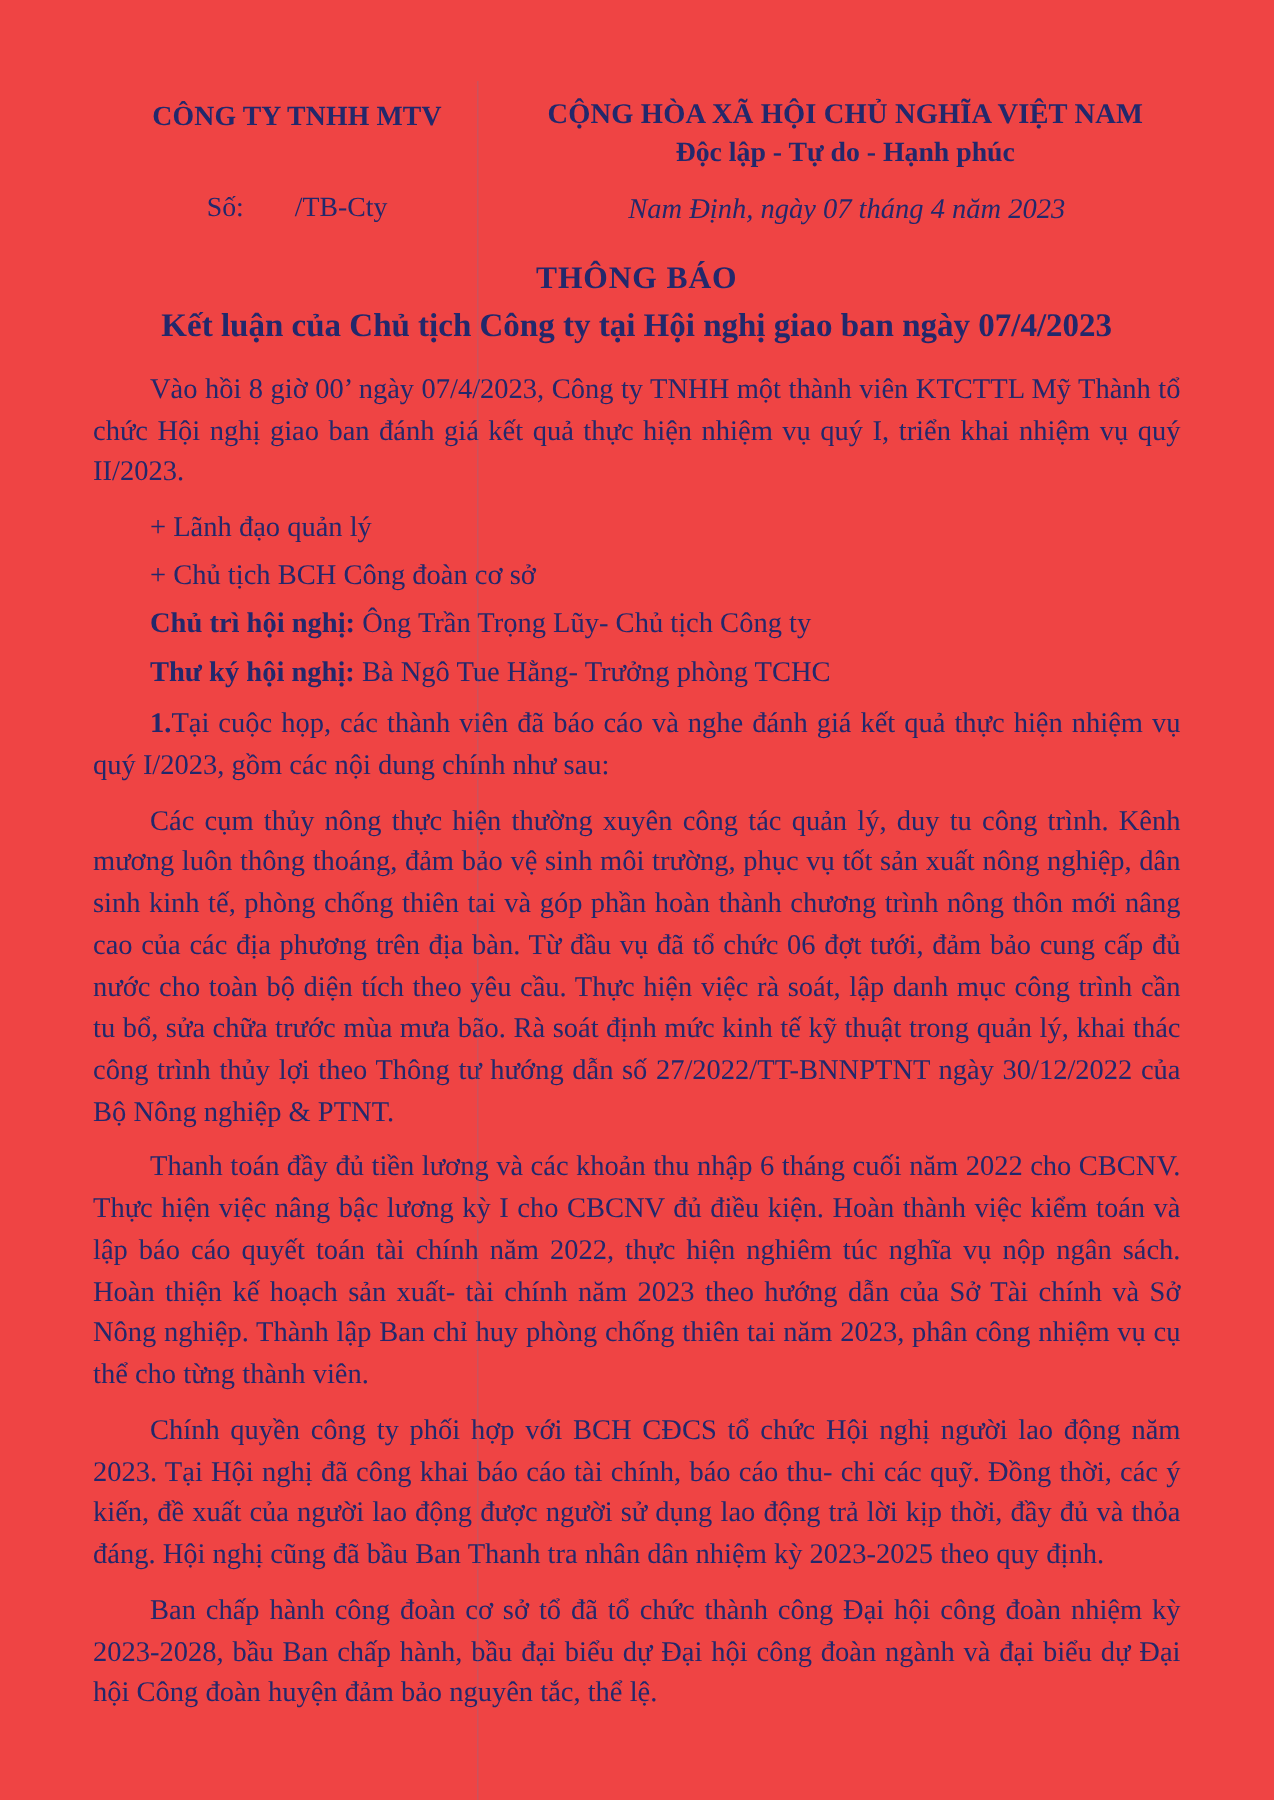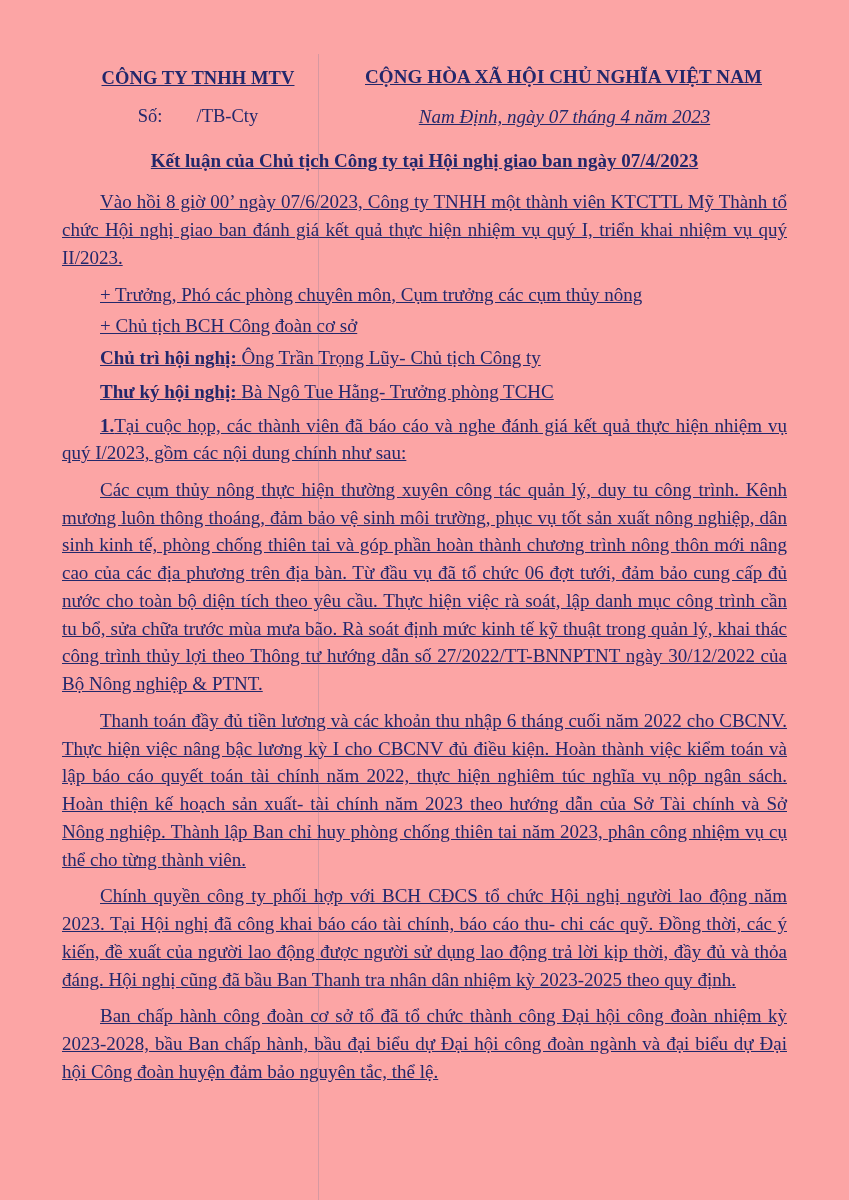--- a/index.html
+++ b/index.html
@@ -12,24 +12,23 @@
     height: 1200px;
     font-family: "Liberation Serif", serif;
     color: #23286b;
     position: relative;
     overflow: hidden;
   }
   .page {
     position: relative;
     width: 849px;
     height: 1200px;
-    background: #fca5a5;
+    background: #ef4444;
     box-sizing: border-box;
     padding: 58px 62px 20px 62px;
-    text-decoration: underline;
   }
   
   .fold-line {
     position: absolute;
     left: 318px;
     top: 54px;
     width: 1px;
     height: 1146px;
     background: rgba(120,120,150,0.28);
   }
@@ -90,21 +89,21 @@
     margin-top: 22px;
     text-align: center;
   }
   .title-main {
     font-weight: bold;
     font-size: 21px;
     letter-spacing: 0.6px;
   }
   .title-sub {
     font-weight: bold;
-    font-size: 19px;
+    font-size: 22px;
     margin-top: 6px;
   }
   .body {
     margin-top: 16px;
     font-size: 19px;
     line-height: 1.46;
     text-align: justify;
   }
   .para {
     margin: 0 0 2px 0;
@@ -139,40 +138,42 @@
 <div class="page">
 
   <div class="fold-line"></div>
 
   <div class="header">
     <div class="header-left">
       <div>CÔNG TY TNHH MTV</div>
     </div>
     <div class="header-right">
       <div class="country">CỘNG HÒA XÃ HỘI CHỦ NGHĨA VIỆT NAM</div>
+      <div class="motto">Độc lập - Tự do - Hạnh phúc</div>
     </div>
   </div>
 
   <div class="subheader">
     <div class="subheader-left">
       <span class="so-label">Số:</span><span class="so-value">/TB-Cty</span>
     </div>
     <div class="subheader-right">Nam Định, ngày  07 tháng 4 năm 2023</div>
   </div>
 
   <div class="title-block">
+    <div class="title-main">THÔNG BÁO</div>
     <div class="title-sub">Kết luận của Chủ tịch Công ty tại Hội nghị giao ban ngày 07/4/2023</div>
   </div>
 
   <div class="body">
 
-    <p class="para gap">Vào hồi 8 giờ 00’ ngày 07/6/2023, Công ty TNHH một thành viên KTCTTL Mỹ Thành tổ chức Hội nghị giao ban đánh giá kết quả thực hiện nhiệm vụ quý I, triển khai nhiệm vụ quý II/2023.</p>
+    <p class="para gap">Vào hồi 8 giờ 00’ ngày 07/4/2023, Công ty TNHH một thành viên KTCTTL Mỹ Thành tổ chức Hội nghị giao ban đánh giá kết quả thực hiện nhiệm vụ quý I, triển khai nhiệm vụ quý II/2023.</p>
 
 
-    <p class="sub-item">+ Trưởng, Phó các phòng chuyên môn, Cụm trưởng các cụm thủy nông</p>
+    <p class="sub-item">+ Lãnh đạo quản lý</p>
     <p class="sub-item">+ Chủ tịch BCH Công đoàn cơ sở</p>
 
     <p class="labelled">
       <span class="lbl">Chủ trì hội nghị:</span>
       <span>Ông Trần Trọng Lũy- Chủ tịch Công ty</span>
     </p>
 
     <p class="labelled">
       <span class="lbl">Thư ký hội nghị:</span>
       <span>Bà Ngô Tue Hằng- Trưởng phòng TCHC</span>

